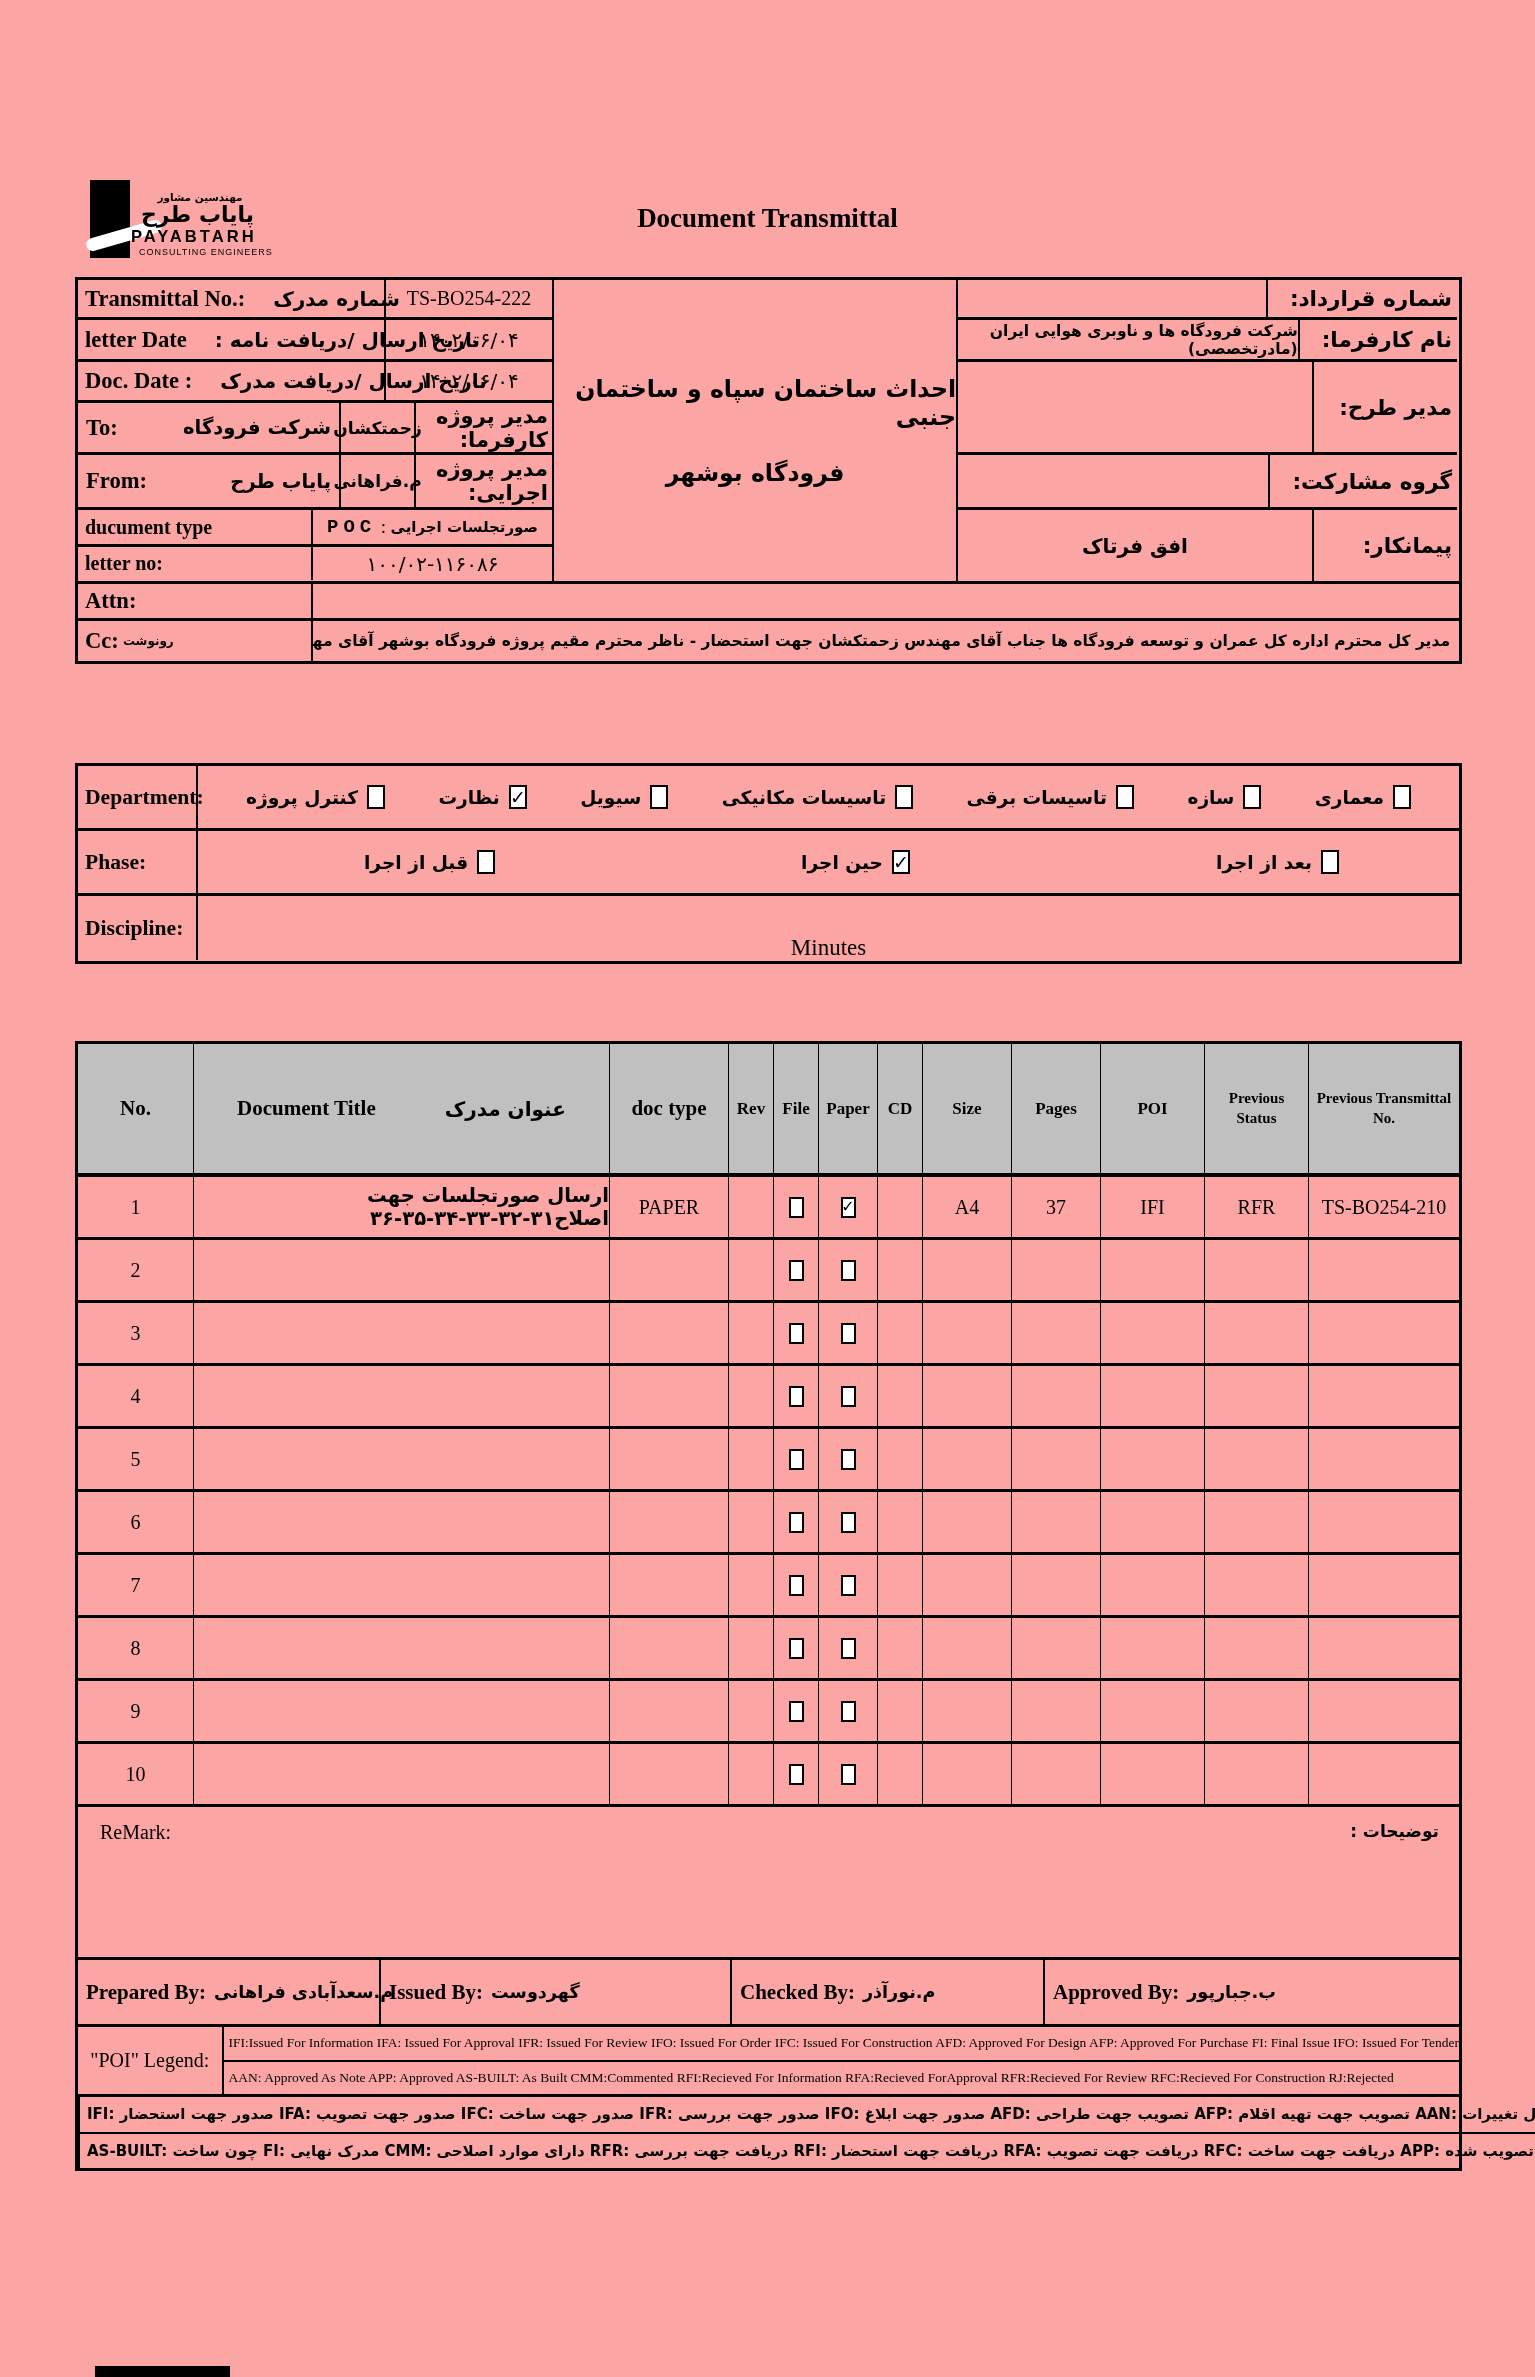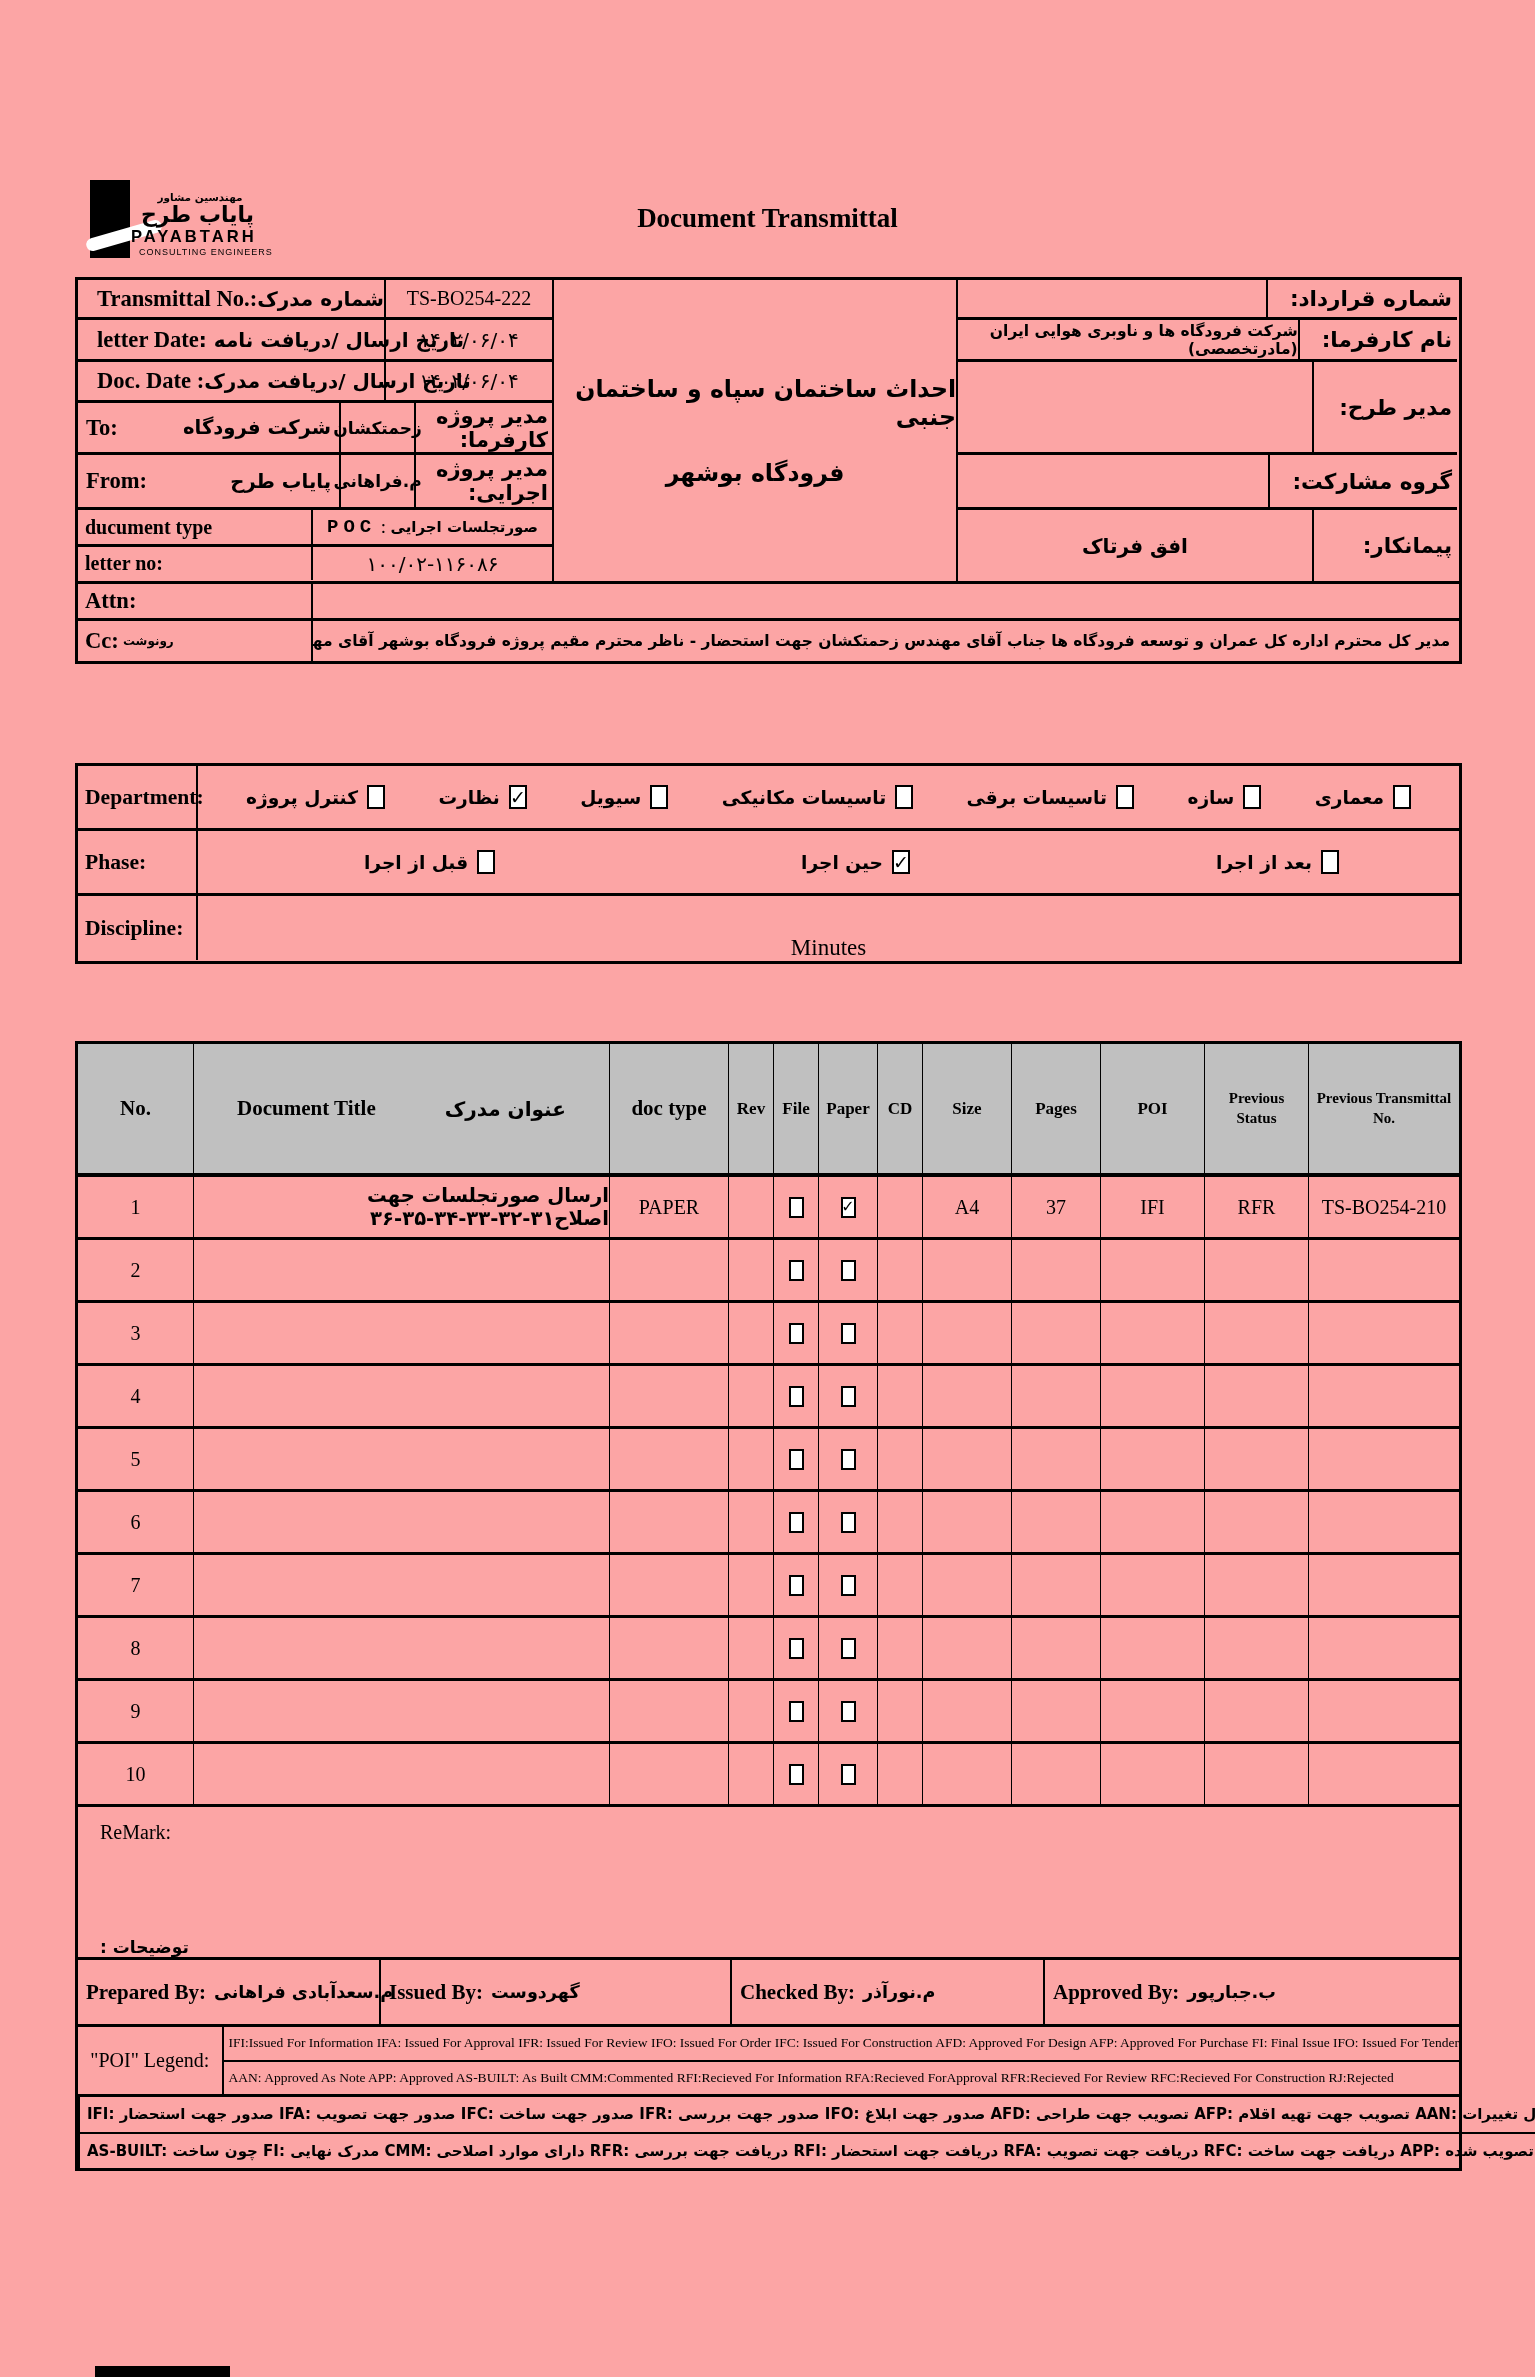--- a/index.html
+++ b/index.html
@@ -22,21 +22,21 @@
   .doc-title{position:absolute;top:203px;left:0;width:100%;text-align:center;font-size:27px;font-weight:bold;}
 
   
   .hdr{position:absolute;left:75px;top:277px;width:1387px;height:387px;border:3.5px solid #000;display:flex;flex-direction:column;}
   .hdr-top{display:flex;height:301px;}
   .hdr-left{width:474px;display:flex;flex-direction:column;}
   .hrow{display:flex;border-bottom:3px solid #000;align-items:stretch;}
   .h-r1{height:40px;}.h-r2{height:42px;}.h-r3{height:41px;}
   .h-r4{height:52px;}.h-r5{height:55px;}.h-r6{height:37px;}
   .h-r7{height:33px;border-bottom:none;}
-  .lab{width:308px;border-right:2px solid #000;display:flex;align-items:center;padding-left:19px;}
+  .lab{width:308px;border-right:2px solid #000;display:flex;align-items:center;gap:28px;padding-left:7px;}
   .lab .en{font-size:22.6px;font-weight:bold;white-space:nowrap;}
   .lab .fa{font-size:20px;font-weight:bold;white-space:nowrap;}
   .val{flex:1;display:flex;align-items:center;justify-content:center;font-size:20px;}
   .c1{width:263px;border-right:2px solid #000;display:flex;align-items:center;justify-content:space-between;padding:0 8px;}
   .c1 .en{font-size:22.6px;font-weight:bold;}
   .c1 .fa{font-size:19.6px;font-weight:bold;}
   .c2{width:75px;border-right:2px solid #000;display:flex;align-items:center;justify-content:center;font-size:17px;font-weight:600;}
   .c3{flex:1;display:flex;align-items:center;direction:rtl;padding-right:4px;font-size:21px;font-weight:bold;}
   .lab2{width:235px;border-right:2px solid #000;display:flex;align-items:center;padding-left:7px;font-size:20px;font-weight:bold;}
   .dt{flex:1;display:flex;align-items:center;justify-content:space-between;padding:0 14px;}
@@ -85,21 +85,21 @@
   .dhead{height:133px;background:#c0c0c0;border-bottom:4px solid #000;}
   .dhead .hc{display:flex;align-items:center;justify-content:center;text-align:center;font-weight:bold;font-size:17px;padding:2px;}
   .dhead .hc.big{font-size:21px;}
   .dhead .hc.sm{font-size:15px;line-height:1.3;}
   .title-h{gap:69px;}
   .title-h .fa{font-size:20px;font-weight:bold;}
   .drow{height:63px;border-bottom:3px solid #000;}
   .drow .cell{display:flex;align-items:center;justify-content:center;font-size:20px;}
   .drow .cell.title{direction:rtl;font-weight:bold;font-size:19.6px;font-family:"DejaVu Sans","Liberation Sans",sans-serif;}
 
-  .remark{height:150px;display:flex;justify-content:space-between;align-items:flex-start;padding:14px 20px 0 22px;flex-direction:column;}
+  .remark{height:150px;display:flex;justify-content:space-between;align-items:flex-start;padding:14px 20px 0 22px;}
   .remark .r-en{font-size:20px;}
   .remark .r-fa{font-size:17px;font-weight:bold;}
 
   .sigs{display:flex;height:67px;border-top:3px solid #000;}
   .sig{display:flex;align-items:center;gap:8px;padding-left:8px;border-right:2px solid #000;}
   .sig1{width:303px;}.sig2{width:351px;}.sig3{width:313px;}.sig4{flex:1;border-right:none;}
   .sig .sl{font-size:21px;font-weight:bold;white-space:nowrap;}
   .sig .sn{font-size:17.6px;font-weight:bold;white-space:nowrap;}
 
   .poi{display:flex;border-top:3.5px solid #000;height:70px;}

